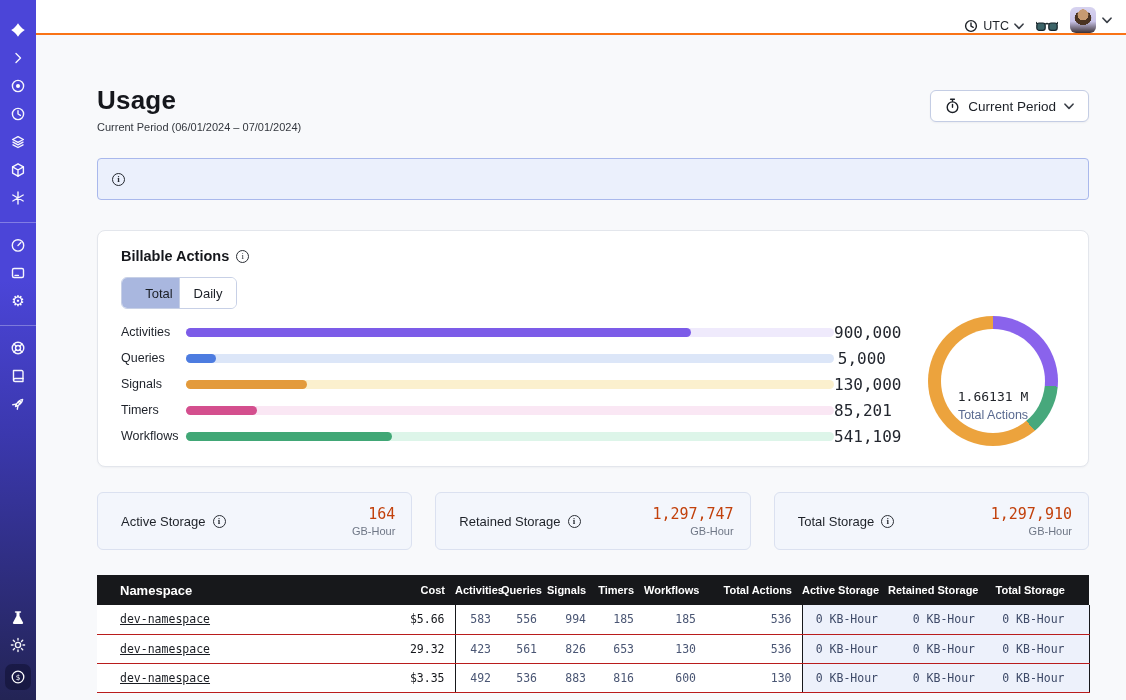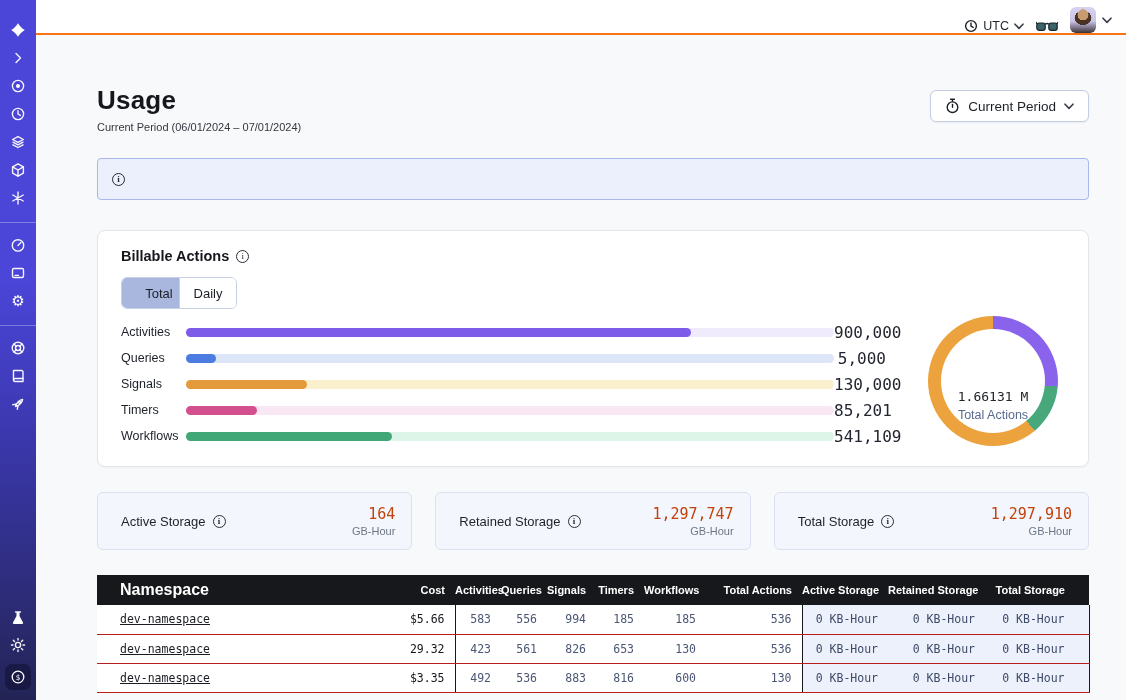--- a/index.html
+++ b/index.html
@@ -91,21 +91,21 @@
   .scard-label{ font-size:13px; color:#1E2229; display:flex; gap:7px; align-items:center;}
   .scard-label .info-i{ color:#2A2E35; }
   .scard-right{ text-align:right; }
   .scard-value{ font-family:"DejaVu Sans Mono",monospace; font-size:15px; color:#c2410c; }
   .scard-unit{ font-size:11px; color:#6F7786; margin-top:2px; }
   
   .utable{ position:absolute; left:0; top:540px; width:992px; border-collapse:collapse;
     table-layout:fixed; }
   .utable th{ background:#17181B; color:#fff; font-size:11px; font-weight:700; height:30px;
     padding:0 10px 0 0; text-align:right; white-space:nowrap; }
-  .utable th.ns{ text-align:left; padding-left:23px; font-size:16px; }
+  .utable th.ns{ text-align:left; padding-left:23px; font-size:13px; }
   .utable th.last{ padding-right:24px; }
   .utable td{ height:29px; border-bottom:1px solid #b91c1c; font-family:"DejaVu Sans Mono",monospace;
     font-size:11.5px; text-align:right; padding-right:10px; background:#fff; white-space:nowrap; }
   .utable td.ns{ text-align:left; padding-left:23px; }
   .utable td.ns a{ color:#191C22; text-decoration:underline; }
   .utable td.cost{ color:#14161B; }
   .utable td.num{ color:#4A5674; }
   .utable td.storage{ background:#EDF1FB; color:#3E4A68; }
   .utable td.last{ padding-right:24px; }
   .utable .bl-dark{ border-left:1.5px solid #17181B; }

